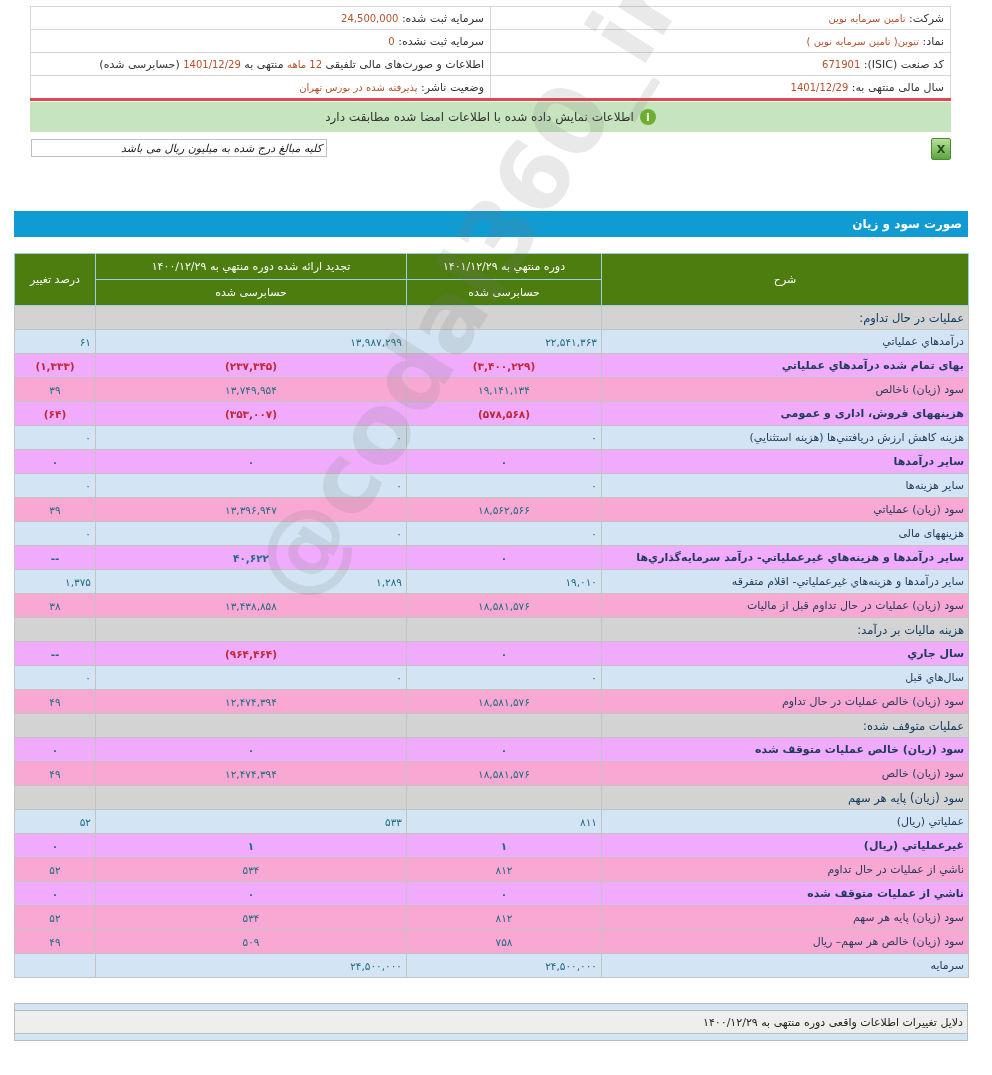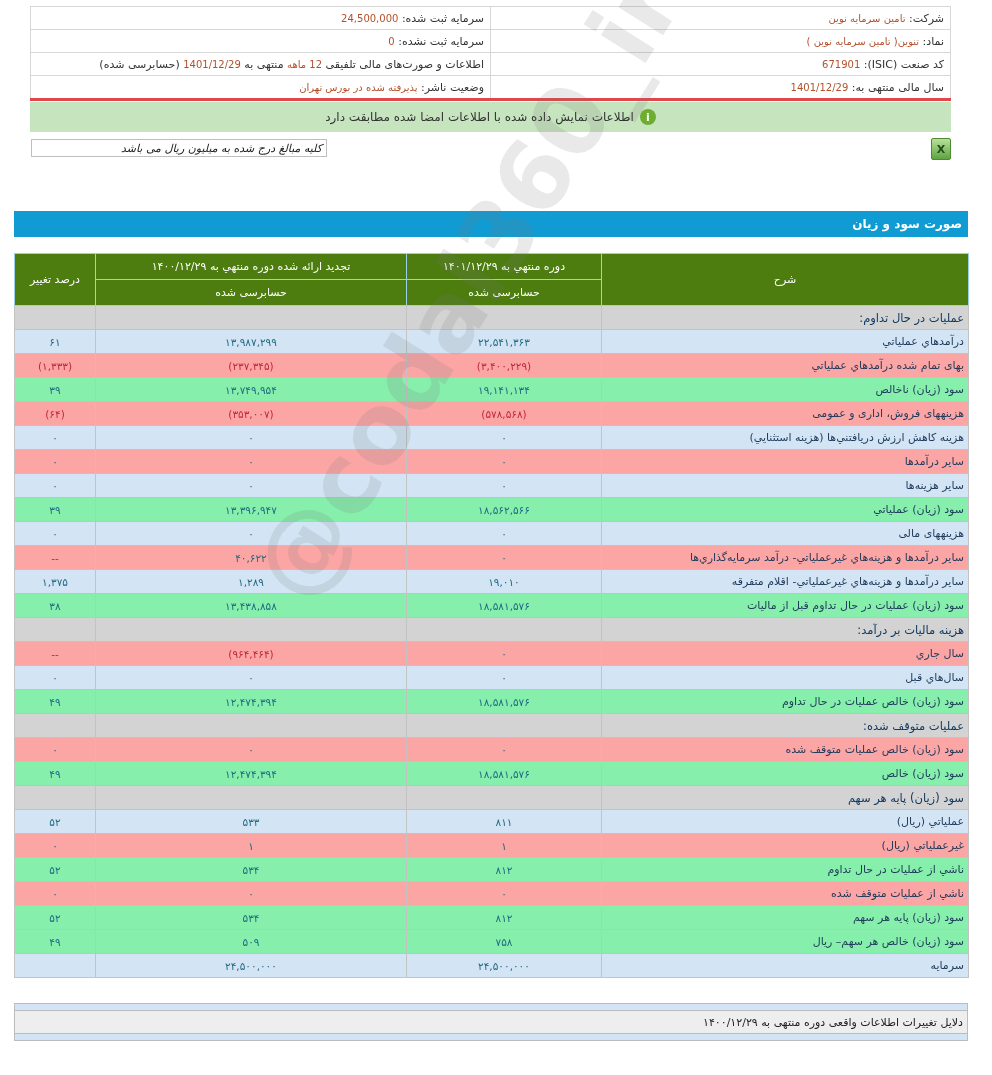--- a/index.html
+++ b/index.html
@@ -22,23 +22,23 @@
   .section-title { position:absolute; left:14px; top:211px; width:954px; height:26px; background:#119bd3;
            color:#fff; direction:rtl; font-size:12px; font-weight:bold; line-height:26px; padding-right:6px; box-sizing:border-box; }
   .pl { position:absolute; left:14px; top:253px; width:954px; border-collapse:collapse; direction:rtl; table-layout:fixed; }
   .pl th { background:#4d7c0f; color:#fff; font-weight:normal; font-size:11px; border:1px solid #9bd0ea; height:23px; }
   .pl td { border:1px solid #c3c3c3; height:23px; font-size:11px; padding:0 4px; }
   .pl td.desc { text-align:right; color:#1f3a5a; white-space:nowrap; }
   .pl td.num { text-align:center; color:#1f6a82; font-size:10.5px; }
   .pl td.neg { color:#c0283a; }
   .pl tr.r-header td { background:#d3d3d3; }
   .pl tr.r-header td.desc { font-weight:normal; color:#123b62; font-size:11.5px; }
-  .pl tr.r-blue td { background:#d3e5f5; }
-  .pl tr.r-gray td { background:#fca5a5; }
-  .pl tr.r-gold td { background:#86efac; }
+  .pl tr.r-blue td { background:#d3e5f5;text-align:right; }
+  .pl tr.r-gray td { background:#f0abfc;font-weight:bold; }
+  .pl tr.r-gold td { background:#f9a8d4; }
   .reasons { position:absolute; left:14px; top:1003px; width:954px; border-collapse:collapse; direction:rtl; }
   .reasons td { border:1px solid #bcbcbc; font-size:11px; color:#222; padding:0 4px; }
   .reasons tr.rtitle td { background:#eeeeee; height:22px; }
   .reasons tr.rbody td { background:#d3e5f5; height:6px; }
   .watermark { position:absolute; left:230px; top:560px; transform:rotate(-58deg); transform-origin:left top;
                font-size:96px; font-weight:bold; color:rgba(120,120,120,0.16); white-space:nowrap; pointer-events:none;
                font-family:"DejaVu Sans", sans-serif; }
 </style>
 </head>
 <body>

